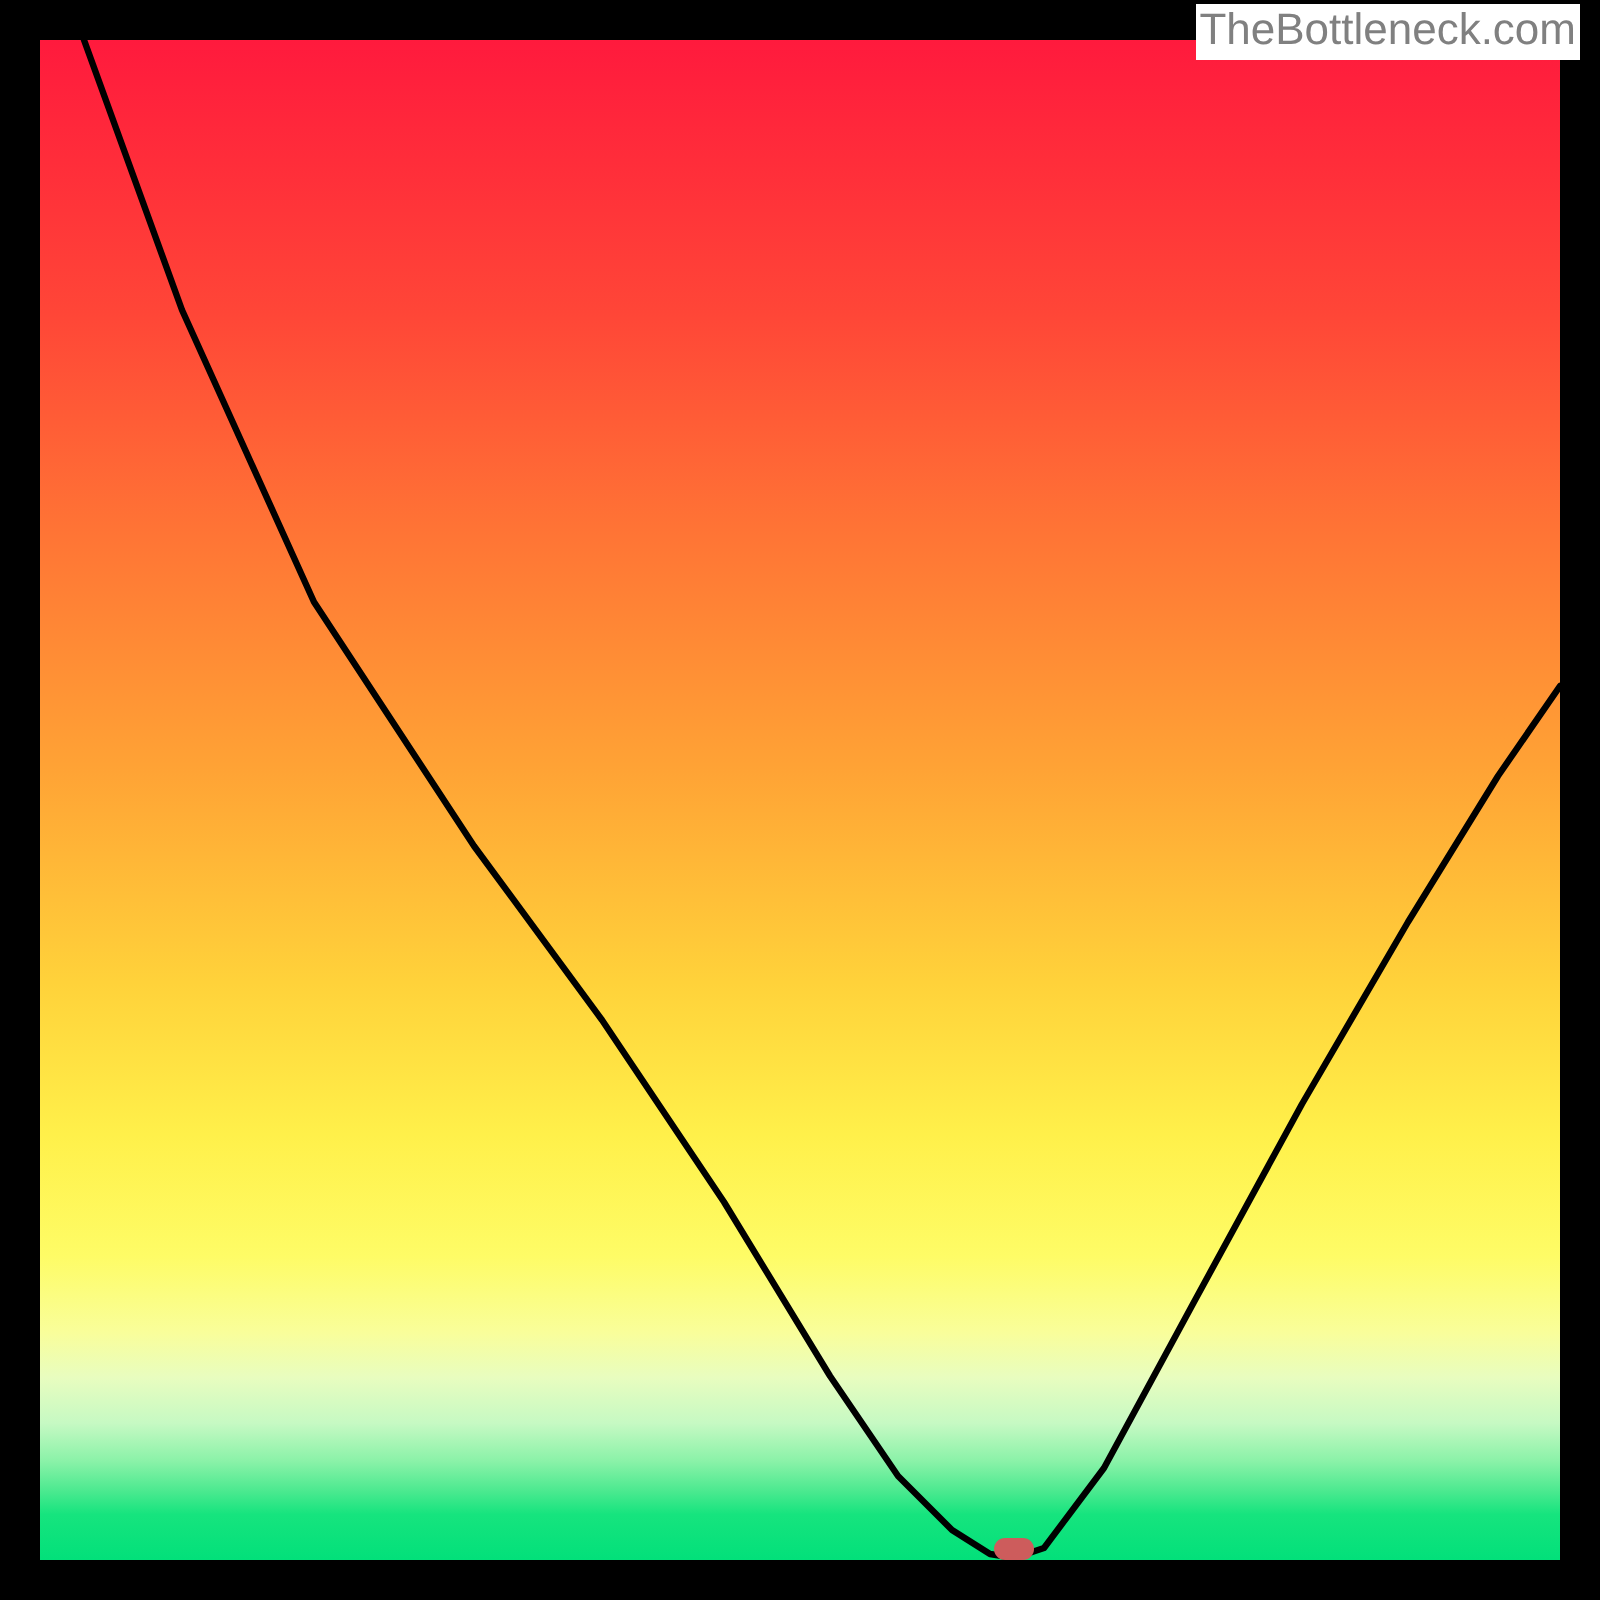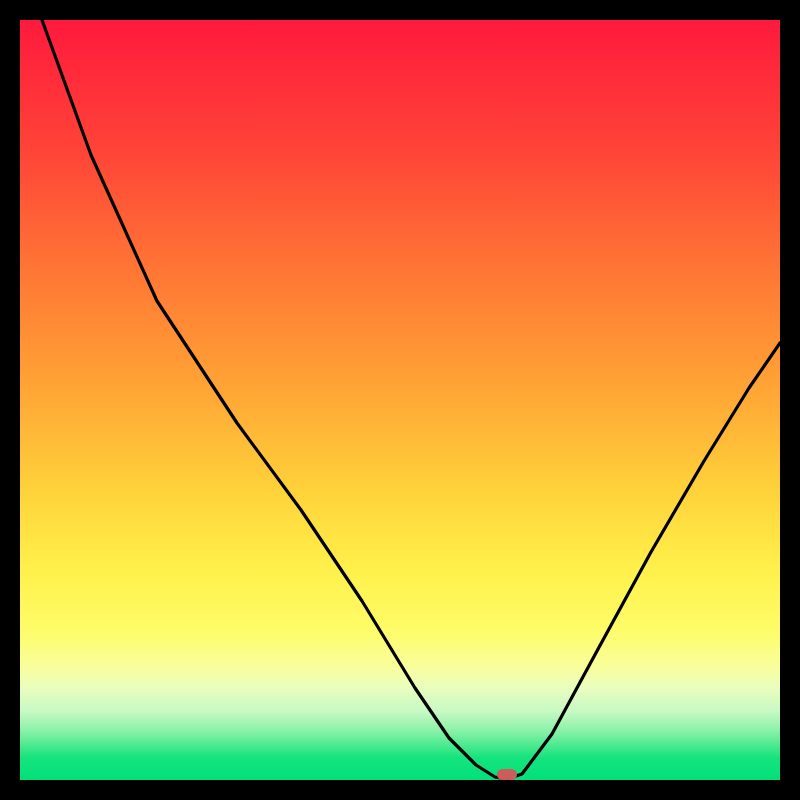--- a/index.html
+++ b/index.html
@@ -81,20 +81,21 @@
     height: 11px;
     border-radius: 6px;
     background: #cd5c5c;
   }
 </style>
 </head>
 <body>
 
 <div class="outer">
 
+  <div class="watermark">TheBottleneck.com</div>
 
   <div class="plot">
 
     <div class="gradient"></div>
 
     <svg class="curve" viewBox="0 0 760 760" preserveAspectRatio="none">
       <path d="M 22 0
                L 71 135
                L 137 281
                L 217 403

